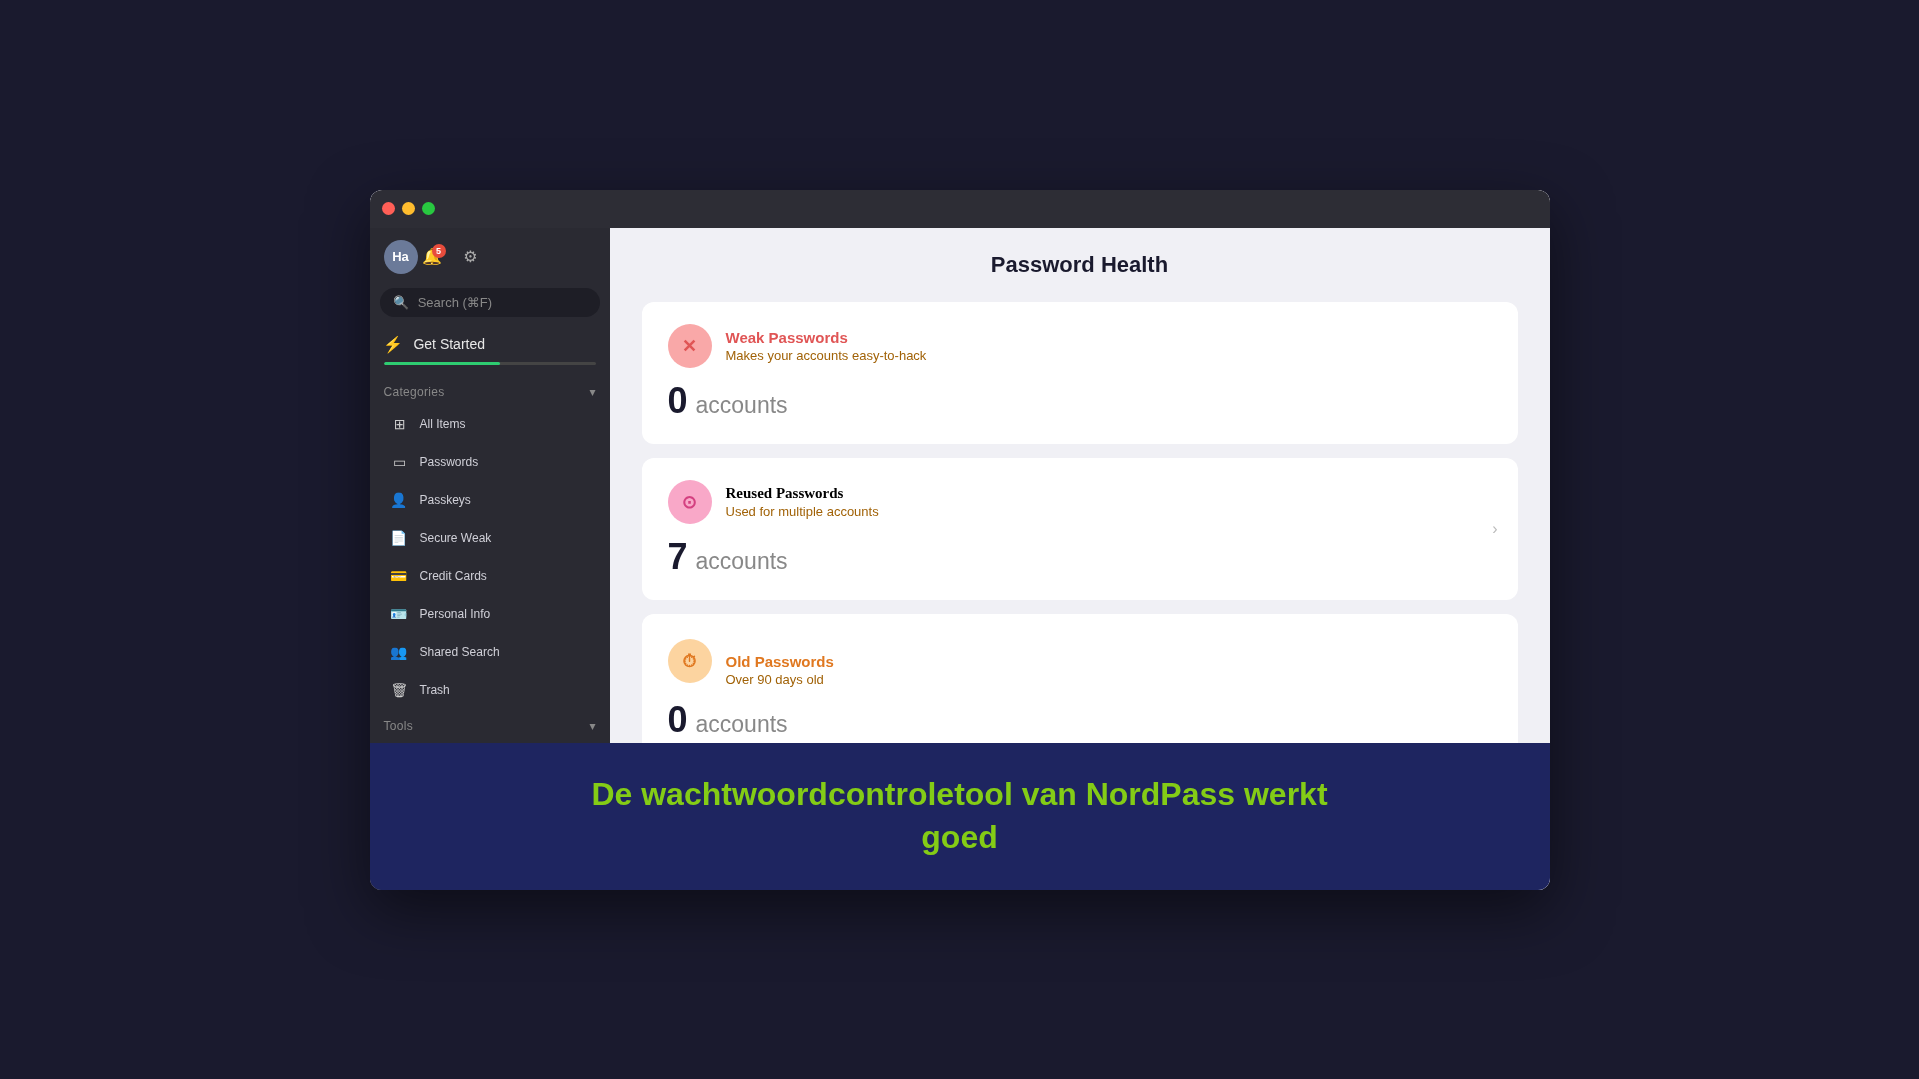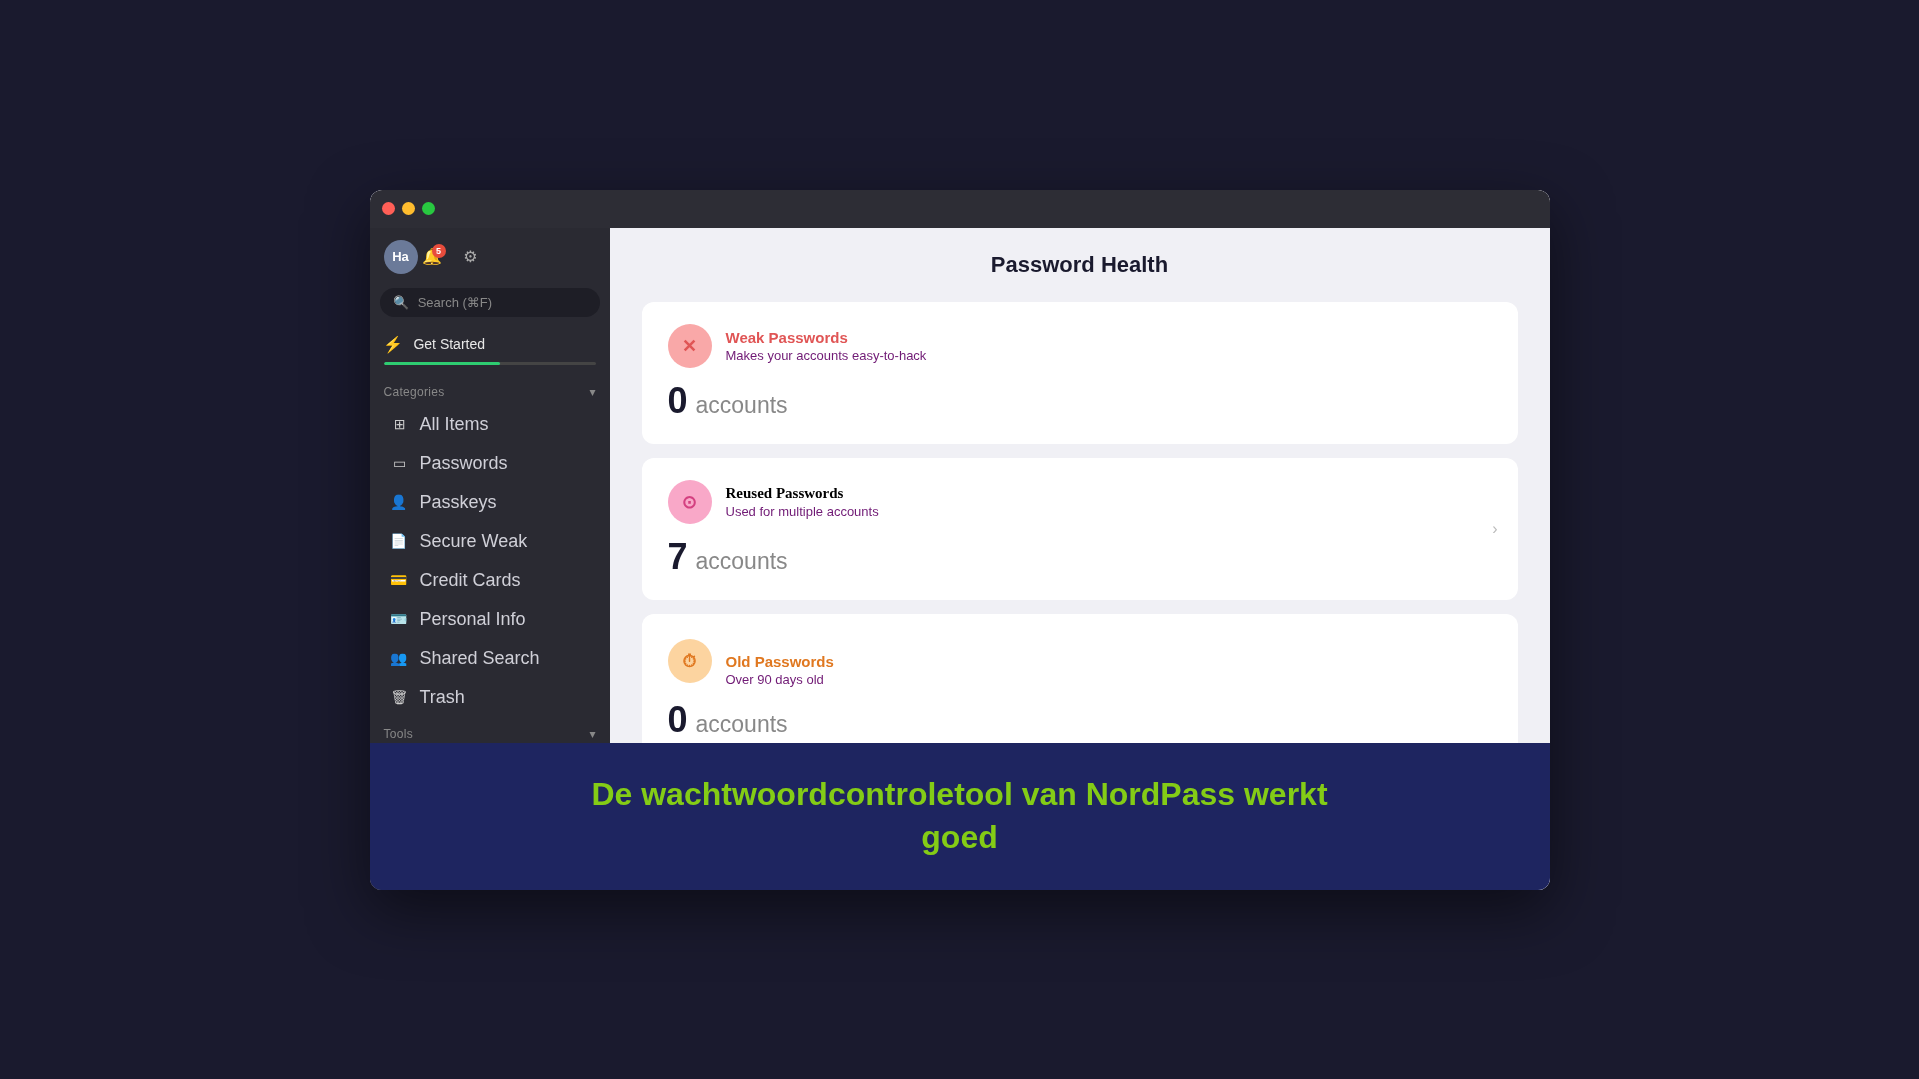--- a/index.html
+++ b/index.html
@@ -225,21 +225,21 @@
       height: 20px;
       display: flex;
       align-items: center;
       justify-content: center;
       color: #ccc;
       font-size: 14px;
       flex-shrink: 0;
     }
 
     .nav-label {
-      font-size: 18px;
+      font-size: 12px;
     }
 
     
     .nav-item-tool {
       display: flex;
       align-items: center;
       gap: 10px;
       padding: 7px 14px;
       color: #d0d0d8;
       font-size: 14px;
@@ -331,21 +331,21 @@
       font-size: 15px;
       font-weight: 600;
     }
 
     .card-title-red { color: #e05555; }
     .card-title-pink { color: #000000; font-family: Liberation Serif, serif; }
     .card-title-orange { color: #e07820; margin-top: 17px; }
 
     .card-subtitle {
       font-size: 13px;
-      color: #701a75;
+      color: #a16207;
       margin-top: 2px;
     }
 
     .card-count-row {
       display: flex;
       align-items: baseline;
       gap: 8px;
     }
 
     .card-count-number {

